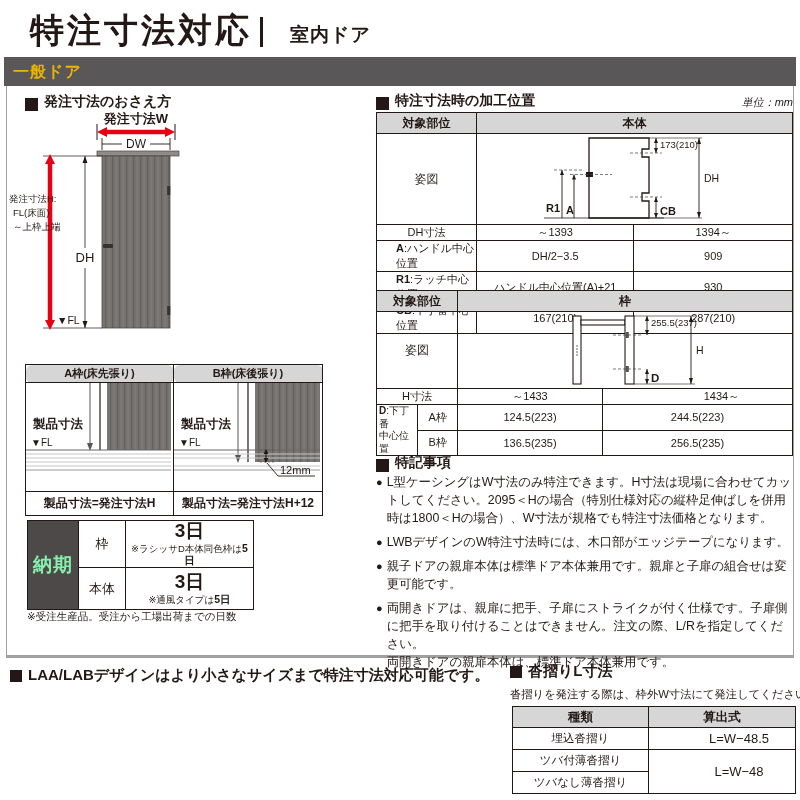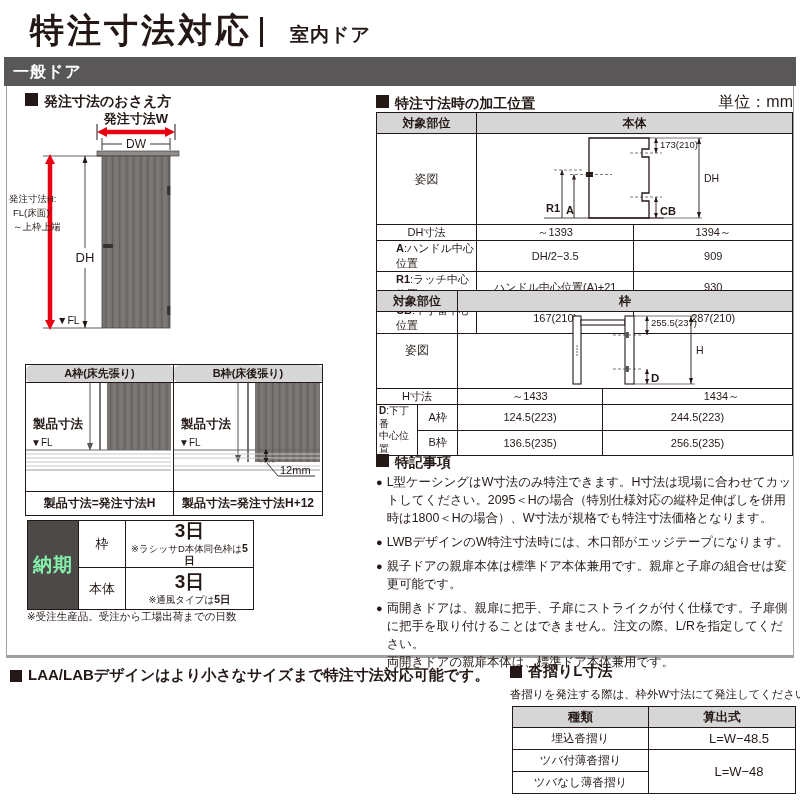--- a/index.html
+++ b/index.html
@@ -3,27 +3,27 @@
 <meta charset="utf-8">
 <style>
   html,body{margin:0;padding:0;background:#fff;}
   body{font-family:"Liberation Sans","DejaVu Sans",sans-serif;color:#231815;}
   .page{position:relative;width:800px;height:800px;background:#fff;overflow:hidden;}
 
   
   .title{position:absolute;left:30px;top:8px;font-size:34px;font-weight:bold;letter-spacing:3px;}
   .title-divider{position:absolute;left:260px;top:17px;width:3px;height:30px;background:#231815;}
   .subtitle{position:absolute;left:290px;top:22px;font-size:19px;font-weight:bold;letter-spacing:1px;}
-  .category-bar{position:absolute;left:4px;top:57px;width:792px;height:29px;background:#595757;color:#ffffff;
+  .category-bar{position:absolute;left:4px;top:57px;width:792px;height:29px;background:#595757;color:#eab308;
     font-size:16px;font-weight:bold;line-height:29px;padding-left:9px;box-sizing:border-box;letter-spacing:1px;}
 
   .main-box{position:absolute;left:6px;top:86px;width:788px;height:572px;box-sizing:border-box;
     border-left:1px solid #9fa0a0;border-right:1px solid #9fa0a0;border-bottom:3px solid #9fa0a0;background:#fff;}
 
-  .sec-heading{position:absolute;display:flex;align-items:flex-start;gap:6px;font-size:14px;font-weight:bold;white-space:nowrap;}
+  .sec-heading{position:absolute;display:flex;align-items:flex-end;gap:6px;font-size:14px;font-weight:bold;white-space:nowrap;}
   .sq{width:13px;height:13px;background:#231815;flex:0 0 auto;}
   .sq.sm{width:12px;height:12px;}
 
   
   table.t{border-collapse:collapse;table-layout:fixed;}
   table.t th,table.t td{border:1px solid #231815;padding:0;margin:0;overflow:hidden;}
   table.t th{background:#d6d6d6;font-weight:bold;}
   .tc{text-align:center;vertical-align:middle;}
 
   
@@ -37,21 +37,21 @@
   .delivery td{vertical-align:middle;text-align:center;}
   .delivery .dk{background:#4c4948;color:#86efac;font-size:19px;font-weight:bold;letter-spacing:1px;}
   .delivery .part{font-size:13px;}
   .delivery .days{font-size:19px;font-weight:bold;line-height:1.1;}
   .delivery .dnote{font-size:9.5px;line-height:1.2;}
   .delivery .dnote b{font-size:10.5px;}
   .small-note{position:absolute;font-size:10.5px;color:#231815;}
 
   
   .rcol-headrow{position:absolute;left:369px;top:6px;width:417px;display:flex;justify-content:space-between;align-items:flex-end;}
-  .unit{font-size:16px;font-weight:normal;}
+  .unit{font-size:11px;font-weight:normal;font-style:italic;}
   .machining{position:absolute;left:369px;}
   .machining th{font-size:12px;height:20px;font-weight:normal;}
   .machining td{font-size:11px;text-align:center;vertical-align:middle;height:15px;}
   .machining td.figcell{height:90px;}
   .machining td.figcell2{height:76px;}
   .machining td.lab{text-align:left;padding-left:19px;box-sizing:border-box;}
   .machining td.lab b{font-weight:bold;}
   .machining td.dlab{font-size:10px;line-height:1.25;text-align:left;padding-left:2px;}
 
   .notes-head{left:369px;top:368px;}

